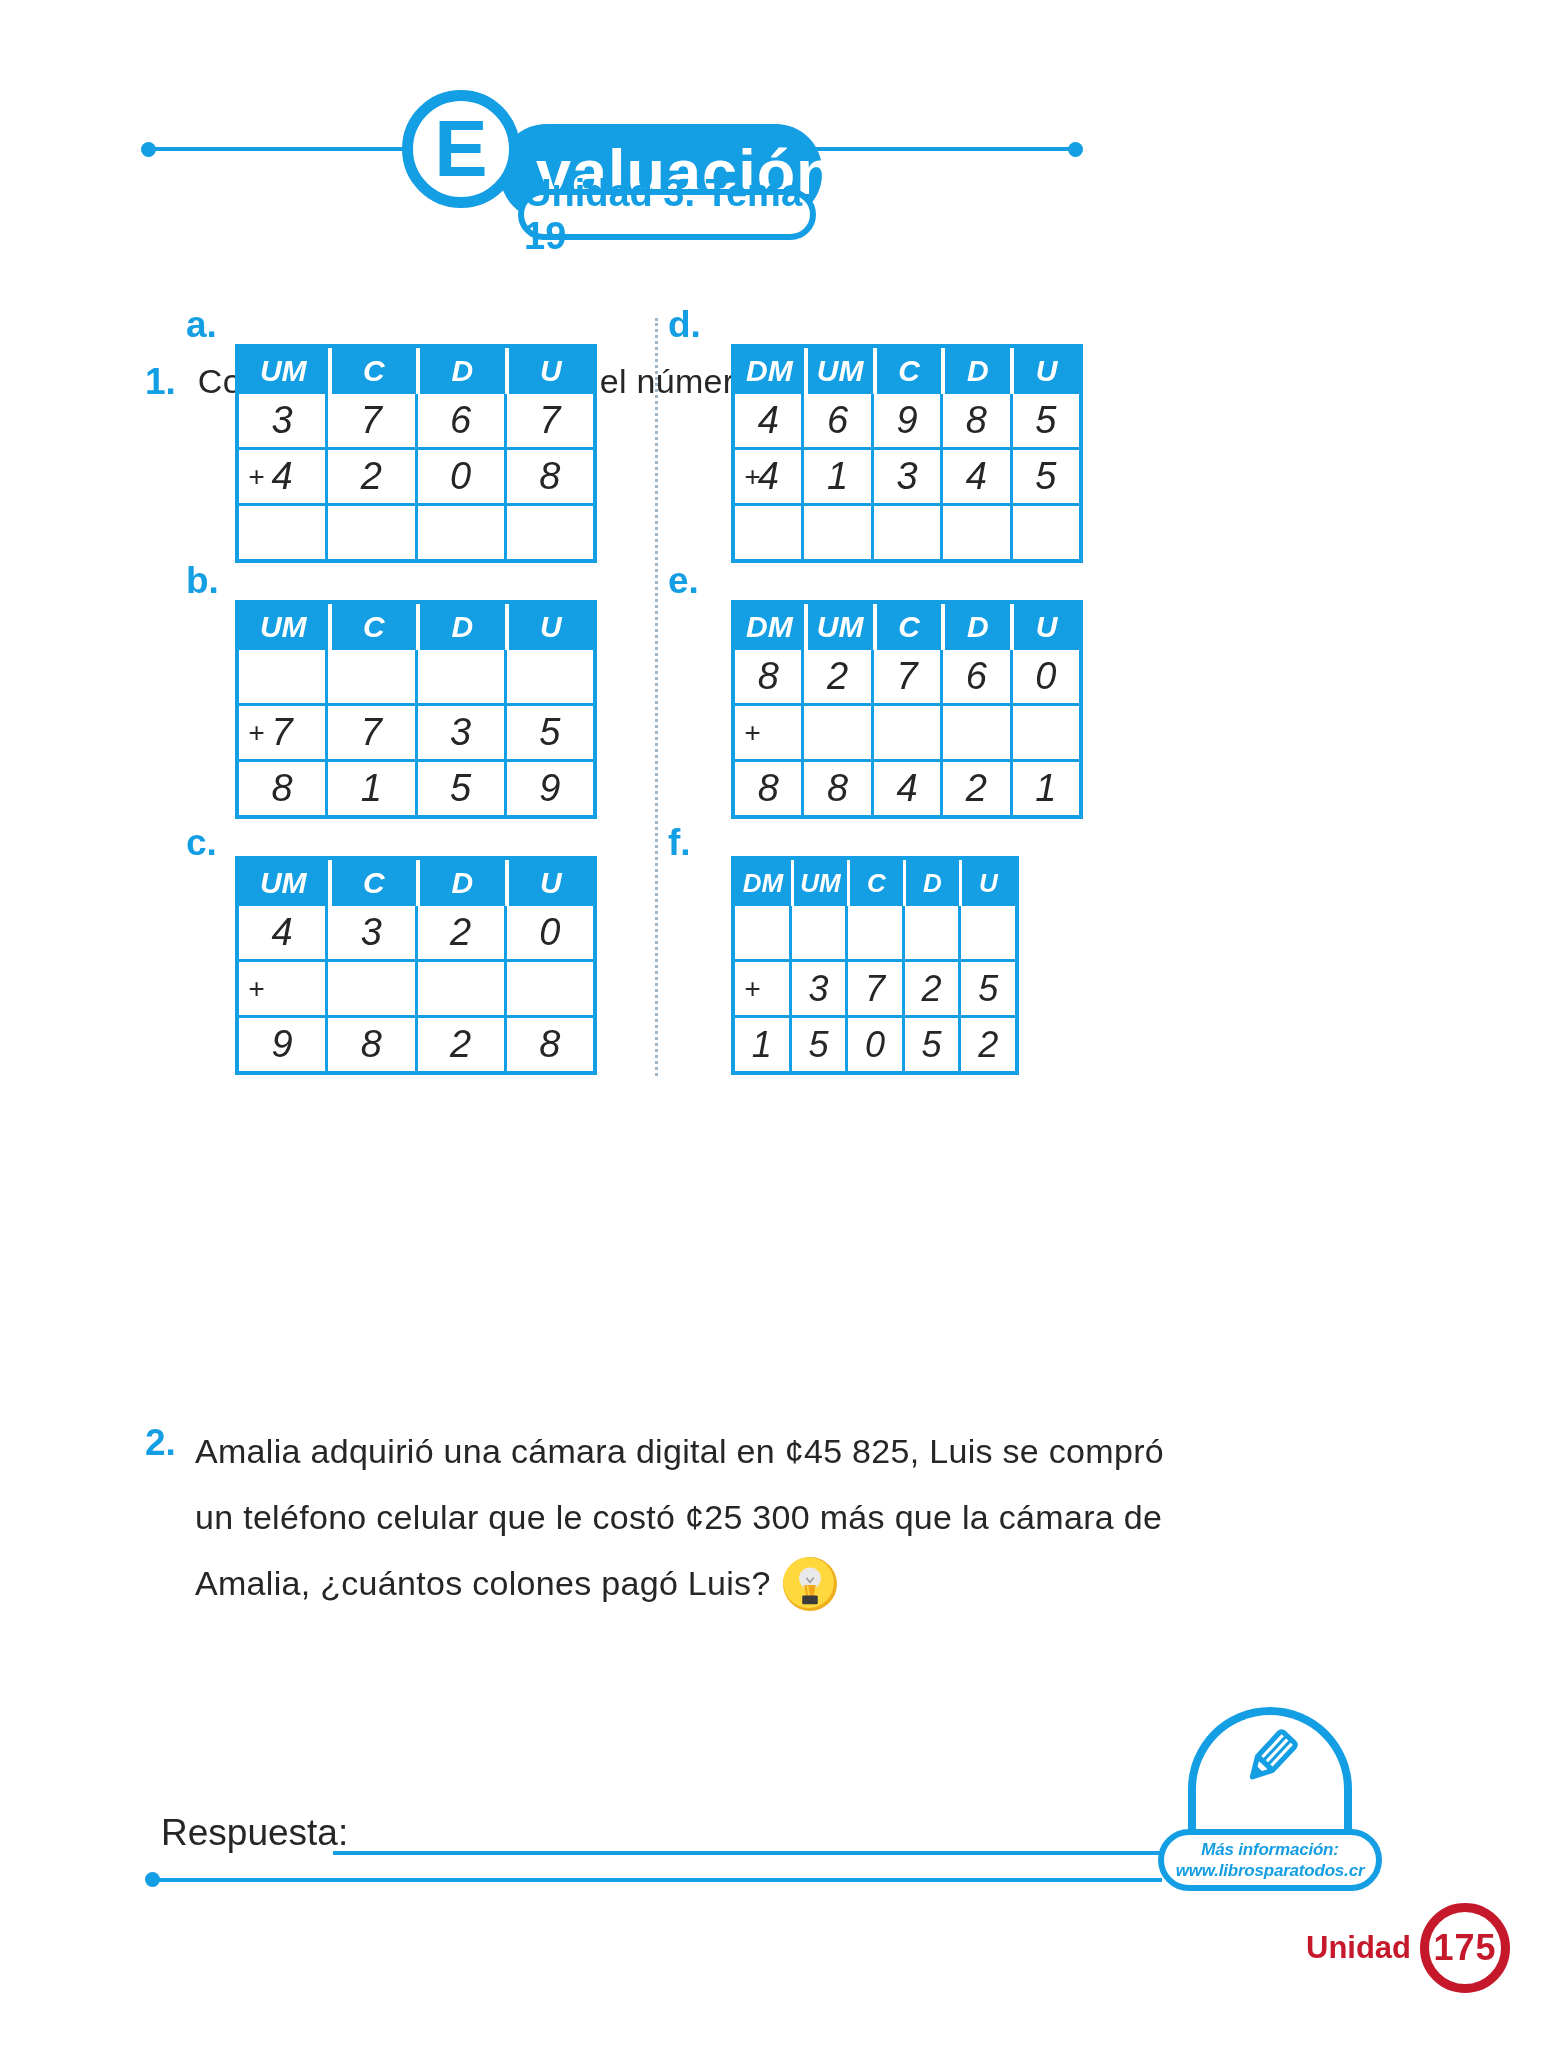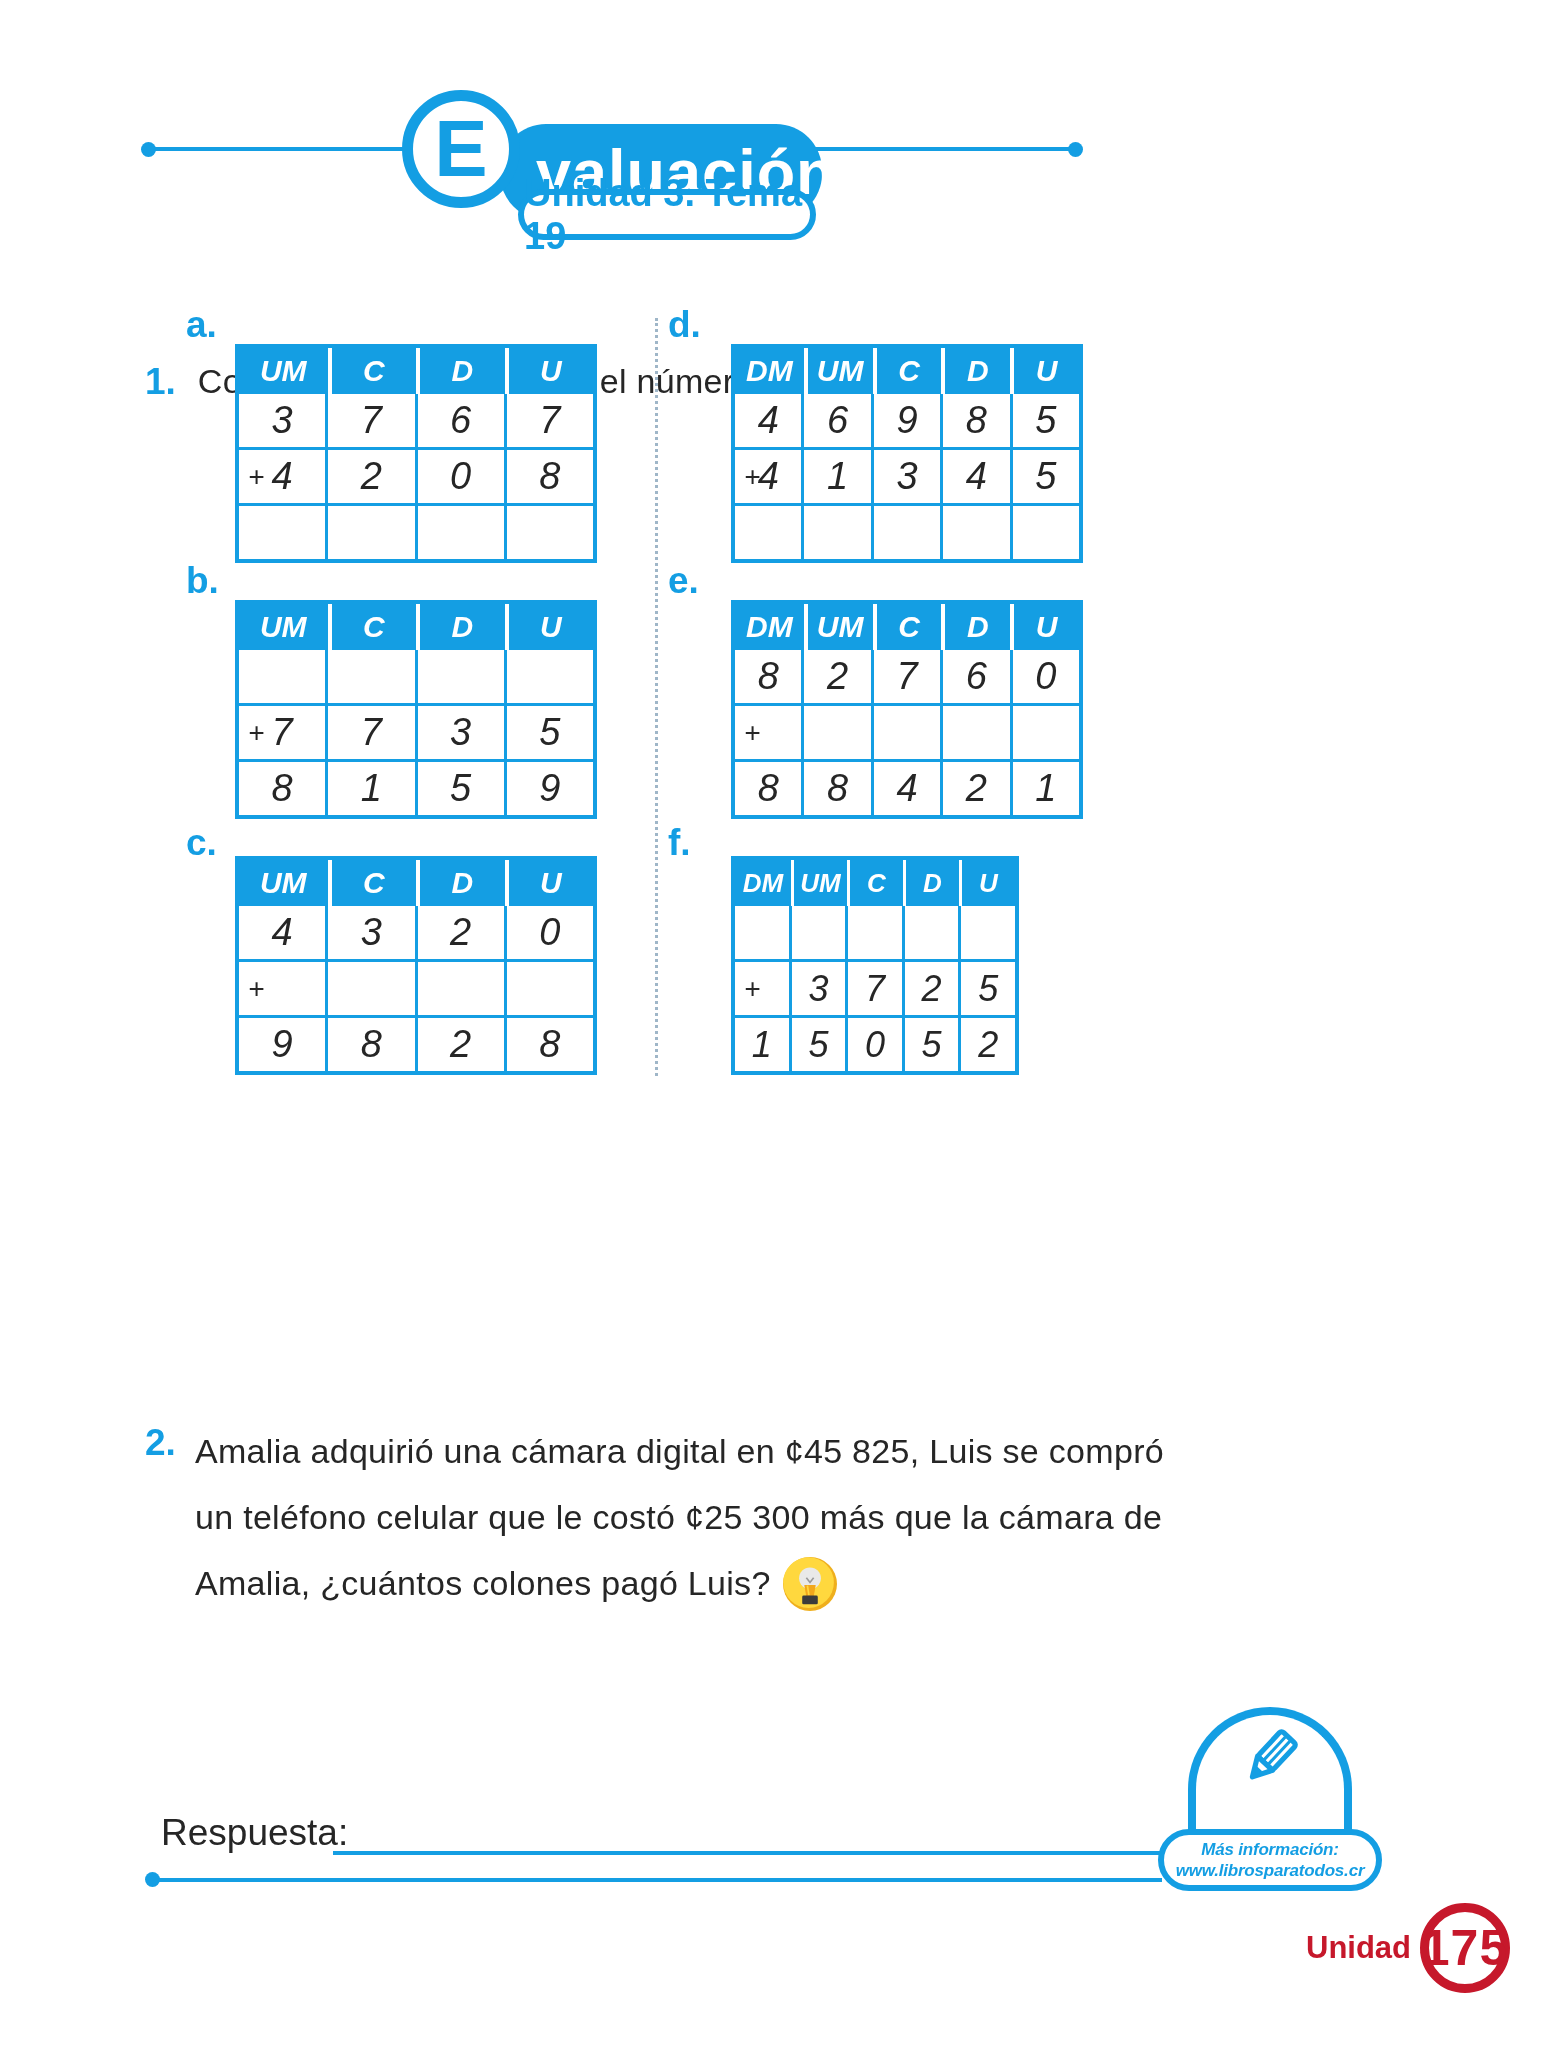--- a/index.html
+++ b/index.html
@@ -78,21 +78,21 @@
     border:8px solid var(--blue);border-bottom:none;border-radius:82px 82px 0 0;}
   .stamp-pill{position:absolute;left:0;top:126px;width:224px;height:62px;background:#fff;
     border:6px solid var(--blue);border-radius:31px;display:flex;flex-direction:column;
     align-items:center;justify-content:center;z-index:2;}
   .stamp-pill span{color:var(--blue);font-size:17px;font-weight:bold;line-height:21px;letter-spacing:-0.2px;font-style:italic;}
   .pencil{position:absolute;left:79px;top:22px;width:66px;height:66px;z-index:1;}
 
   .unit-label{position:absolute;left:1306px;top:1930px;color:var(--red);font-weight:bold;font-size:31px;}
   .page-circle{position:absolute;left:1420px;top:1903px;width:90px;height:90px;border-radius:50%;
     background:#fff;border:9px solid var(--red);display:flex;align-items:center;justify-content:center;}
-  .page-circle span{color:var(--red);font-weight:bold;font-size:50px;letter-spacing:1px;}
+  .page-circle span{color:var(--red);font-weight:bold;font-size:36px;letter-spacing:1px;}
 
   .svgdefs{position:absolute;width:0;height:0;overflow:hidden;}
 </style>
 </head>
 <body>
 
 <svg class="svgdefs" aria-hidden="true">
   <defs>
     <symbol id="bulb-sym" viewBox="0 0 52 52">
       <circle cx="26" cy="26" r="26" fill="#EFAF1D"></circle>

